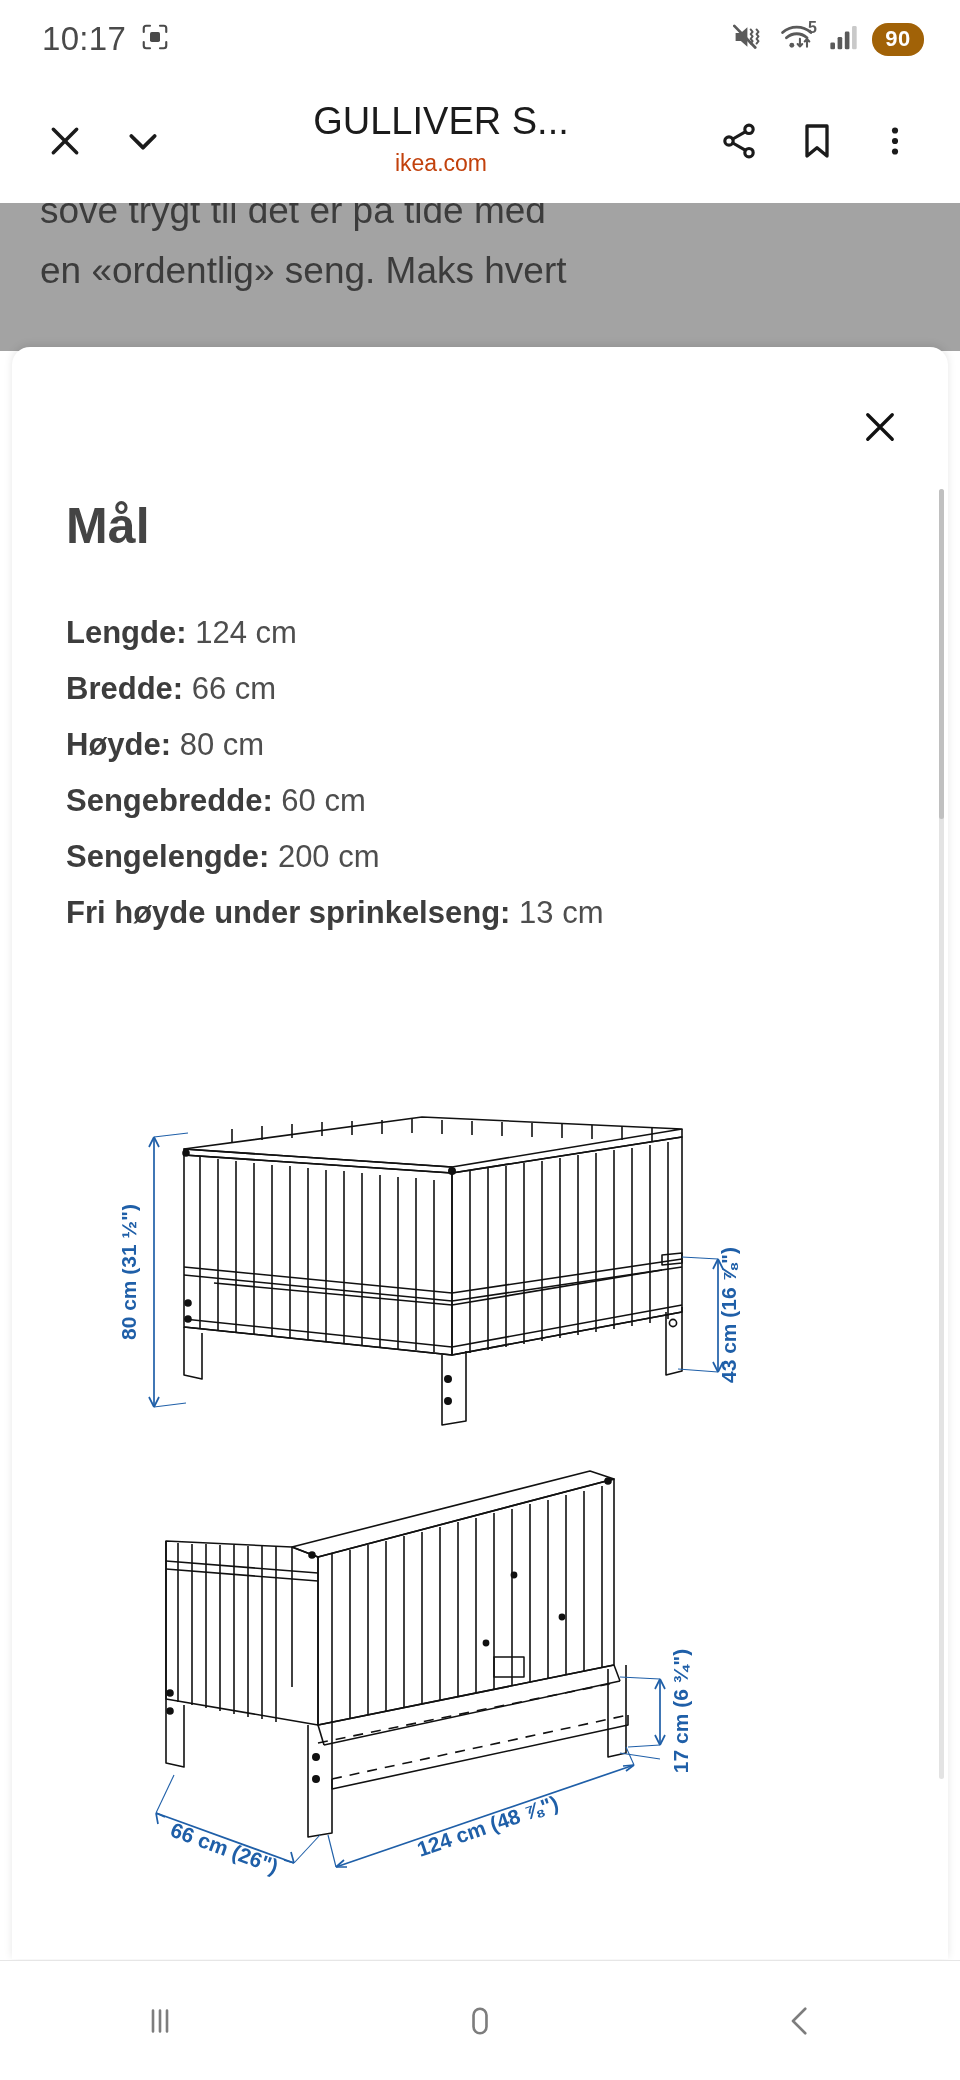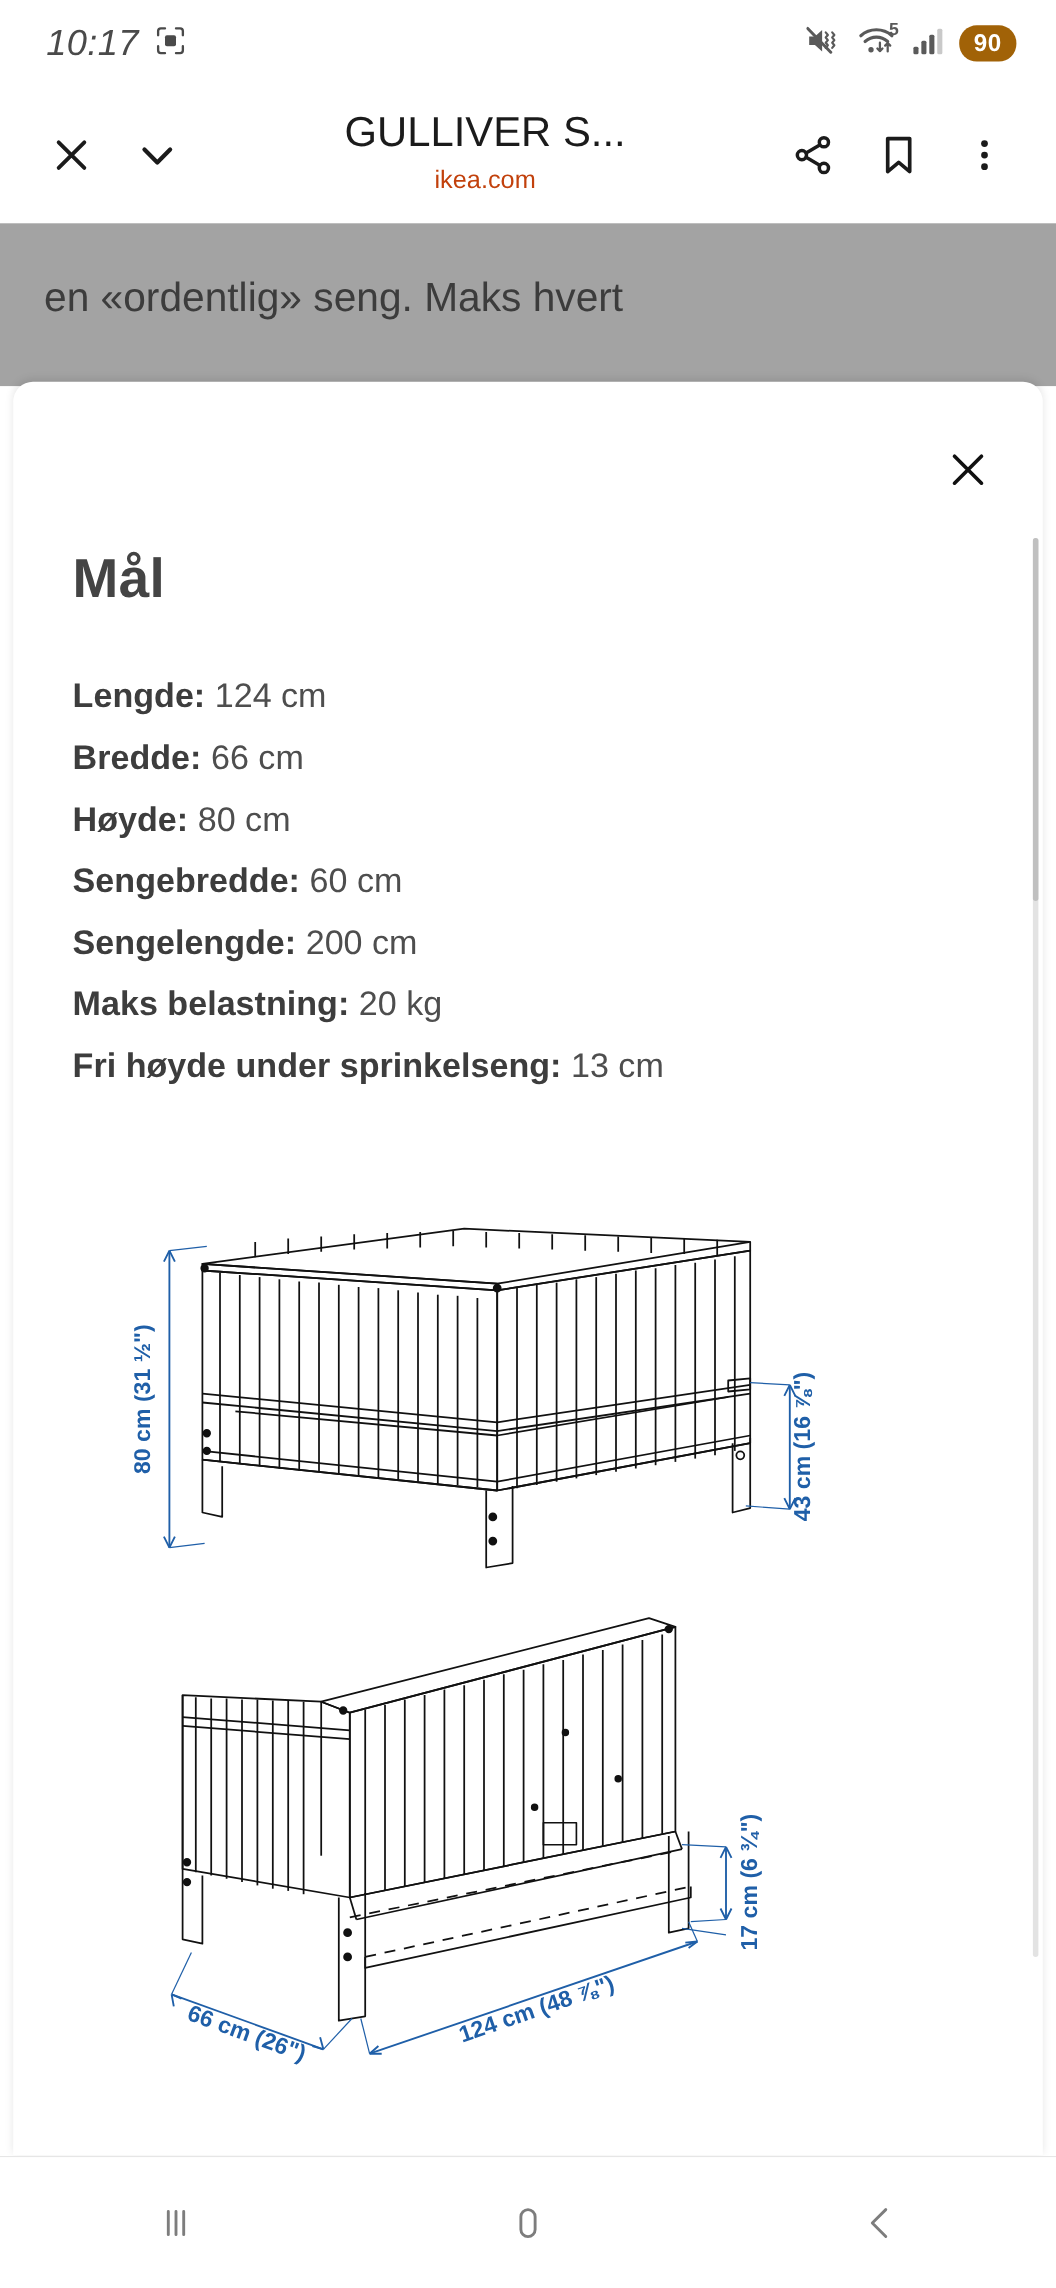--- a/index.html
+++ b/index.html
@@ -24,21 +24,20 @@
     background: #ffffff;
     display: flex; align-items: center;
     justify-content: space-between;
     padding: 0 36px 0 42px;
   }
   .status-left { display: flex; align-items: center; gap: 14px; }
   .clock {
     font-size: 33px; color: #4a4a4a;
     font-family: "Liberation Sans", sans-serif;
     letter-spacing: .3px;
-    font-style: italic;
   }
   .status-right { display: flex; align-items: center; gap: 13px; }
   .battery-pill {
     background: #a16207; color: #fff;
     border-radius: 16px;
     min-width: 52px; height: 33px;
     display: flex; align-items: center; justify-content: center;
     font-size: 22px; font-weight: bold;
     padding: 0 9px; letter-spacing: .5px;
   }
@@ -239,20 +238,21 @@
     <div class="tb-btn">
       <svg width="36" height="36" viewBox="0 0 24 24" fill="#1b1b1b">
         <circle cx="12" cy="5" r="2.05"></circle>
         <circle cx="12" cy="12" r="2.05"></circle>
         <circle cx="12" cy="19" r="2.05"></circle>
       </svg>
     </div>
   </div>
 
   <div id="page-behind">
+    <div class="ptext l1">sove trygt til det er på tide med</div>
     <div class="ptext l2">en «ordentlig» seng. Maks hvert</div>
   </div>
 
   <div id="modal">
 
     <div id="modal-close">
       <svg width="42" height="42" viewBox="0 0 24 24" fill="none" stroke="#111111" stroke-width="1.9" stroke-linecap="round">
         <path d="M5 5l14 14M19 5L5 19"></path>
       </svg>
     </div>
@@ -275,24 +275,20 @@
         <span class="k">Høyde:</span>
         <span class="v">80 cm</span>
       </div>
       <div class="spec-row">
         <span class="k">Sengebredde:</span>
         <span class="v">60 cm</span>
       </div>
       <div class="spec-row">
         <span class="k">Sengelengde:</span>
         <span class="v">200 cm</span>
-      </div>
-      <div class="spec-row">
-        <span class="k">Maks belastning:</span>
-        <span class="v">20 kg</span>
       </div>
       <div class="spec-row">
         <span class="k">Fri høyde under sprinkelseng:</span>
         <span class="v">13 cm</span>
       </div>
 
       <div id="drawings">
 
         <svg id="draw1" class="draw-svg" width="720" height="330" viewBox="0 0 720 330">
           <g stroke="#111" fill="none" stroke-width="1.6" stroke-linejoin="round">

